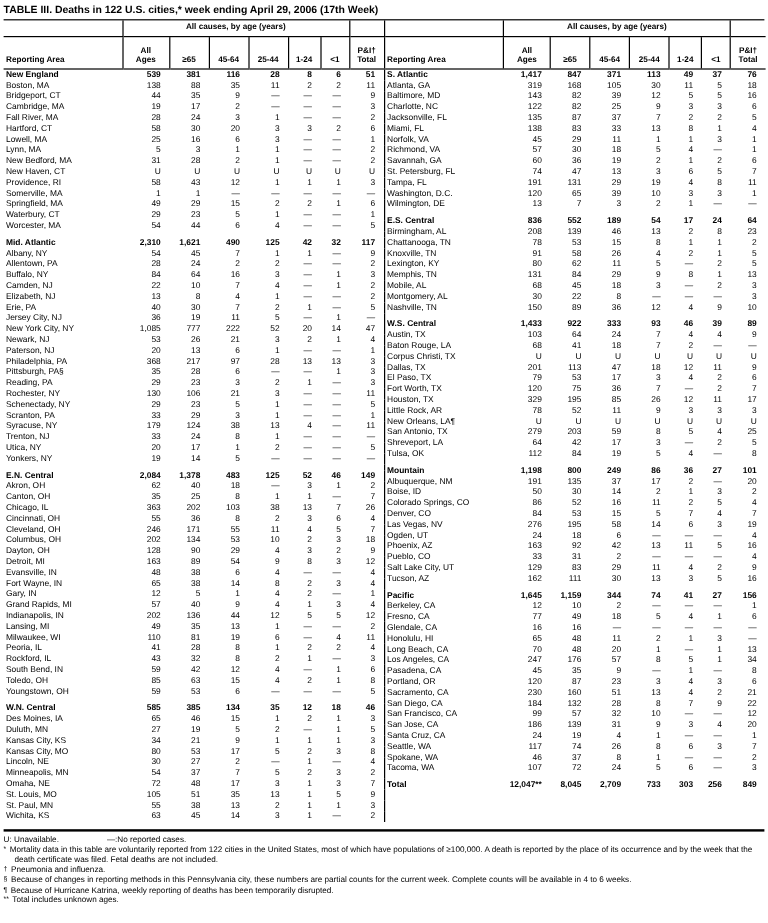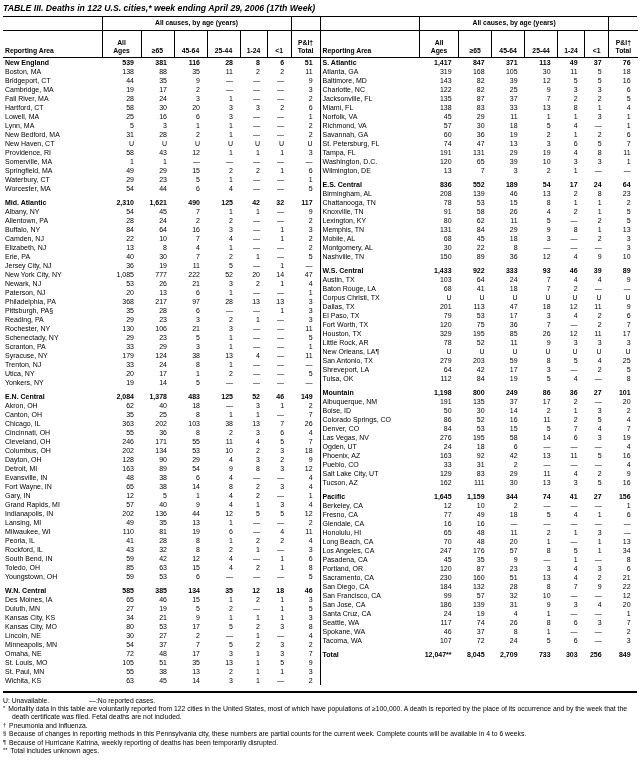--- a/index.html
+++ b/index.html
@@ -1,19 +1,19 @@
 <!DOCTYPE html>
 <html><head>
 <meta charset="utf-8">
 <style>
   * { margin:0; padding:0; box-sizing:border-box; }
   html,body { background:#fff; }
   body { width:640px; height:769px; font-family:"Liberation Sans", sans-serif; color:#000; }
   .page { padding:2px 3px 0 3px; }
-  .title { font-size:8.7px; font-weight:bold; margin:1px 0 3px 0;font-style:italic; }
+  .title { font-size:8.7px; font-weight:bold; margin:1px 0 3px 0; }
   .tables { display:flex; align-items:flex-start; border-top:1.5px solid #000; border-bottom:2px solid #000; padding-bottom:6px; }
   table { border-collapse:collapse; table-layout:fixed; width:317px; }
   table.left-half { border-right:1px solid #000; }
   thead td { font-weight:bold; font-size:6.8px; line-height:7.6px; text-align:center; vertical-align:bottom; padding:1px 1px 2px 1px; }
   thead td + td { border-left:1px solid #000; }
   tr.group-row td { border-bottom:1px solid #000; height:13px; vertical-align:middle; }
   tr.cols-row td { border-bottom:1.5px solid #000; height:27px; }
   tr.cols-row td.name-h { text-align:left; padding-left:2px; }
   .hdr-wrap { max-width:26px; margin:0 auto; }
   tbody td { font-size:7px; line-height:9px; height:9px; padding:0; white-space:nowrap; overflow:hidden; }

